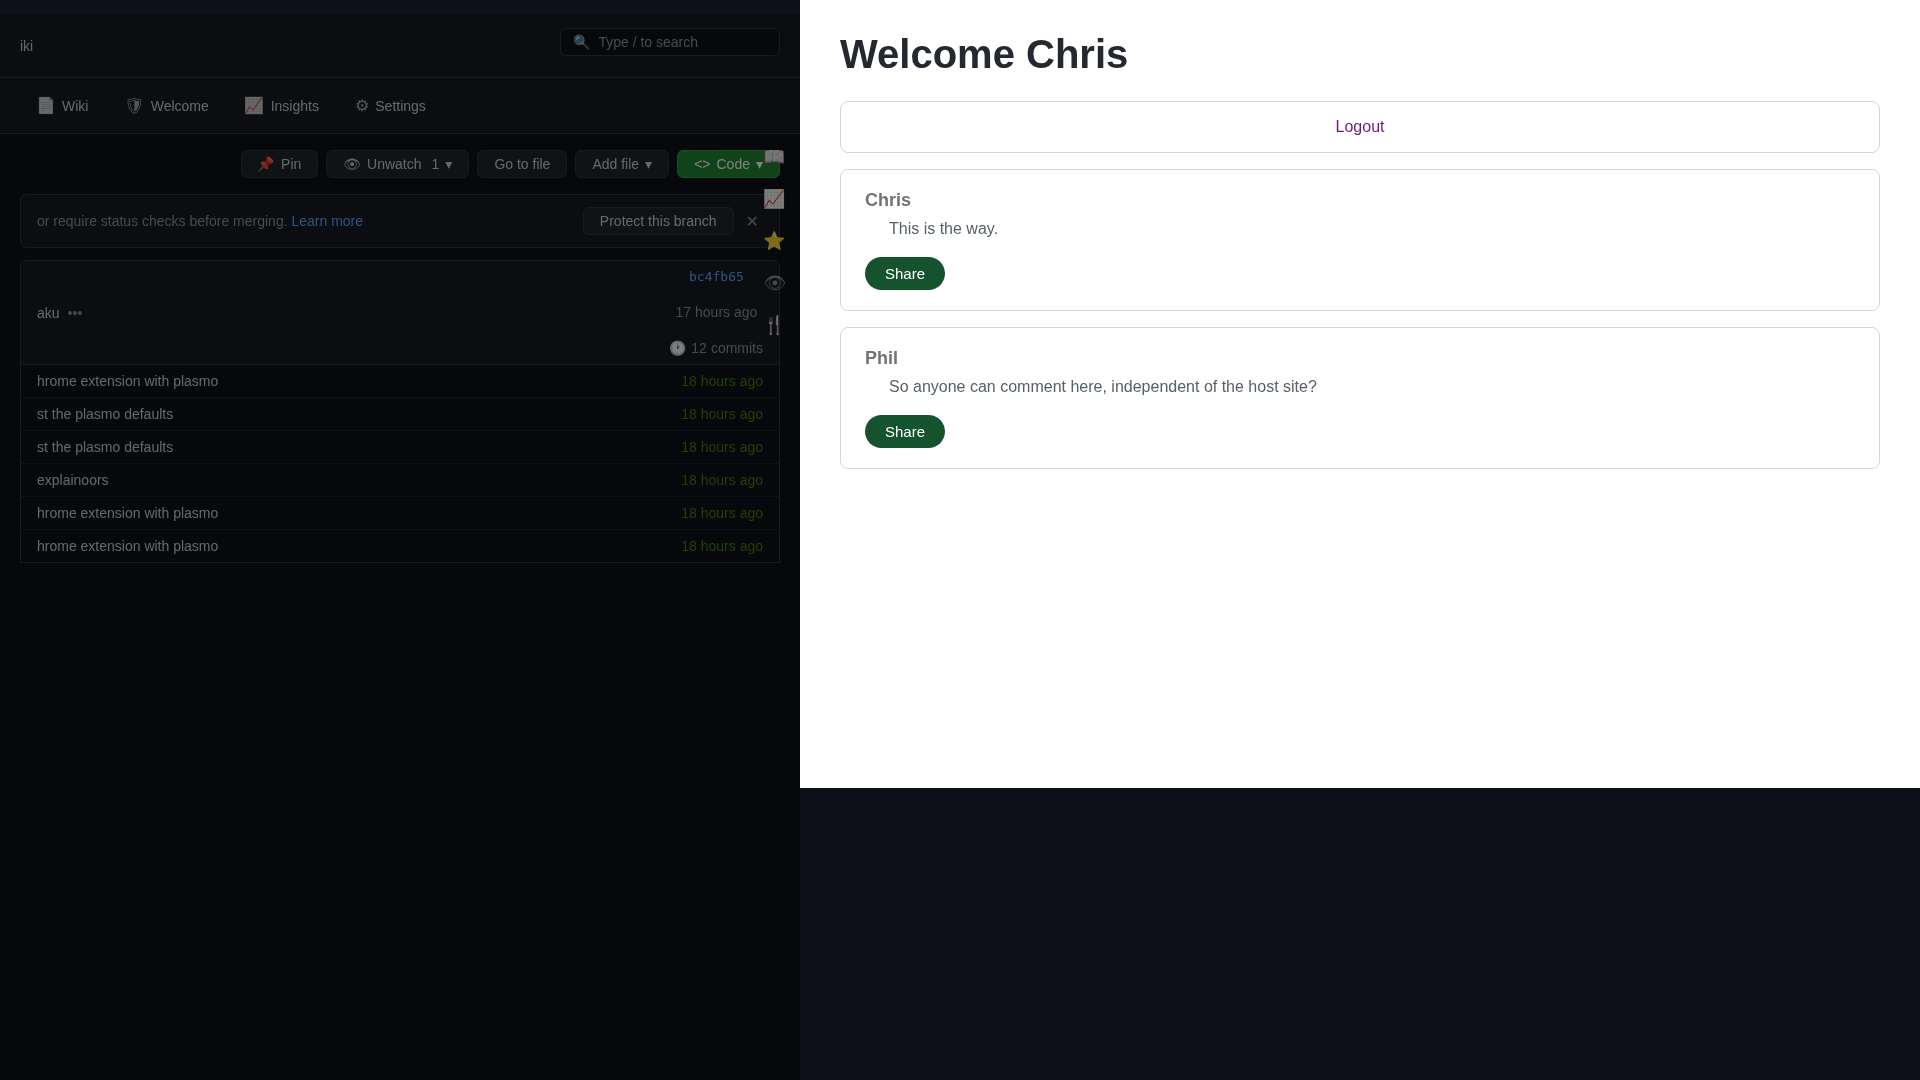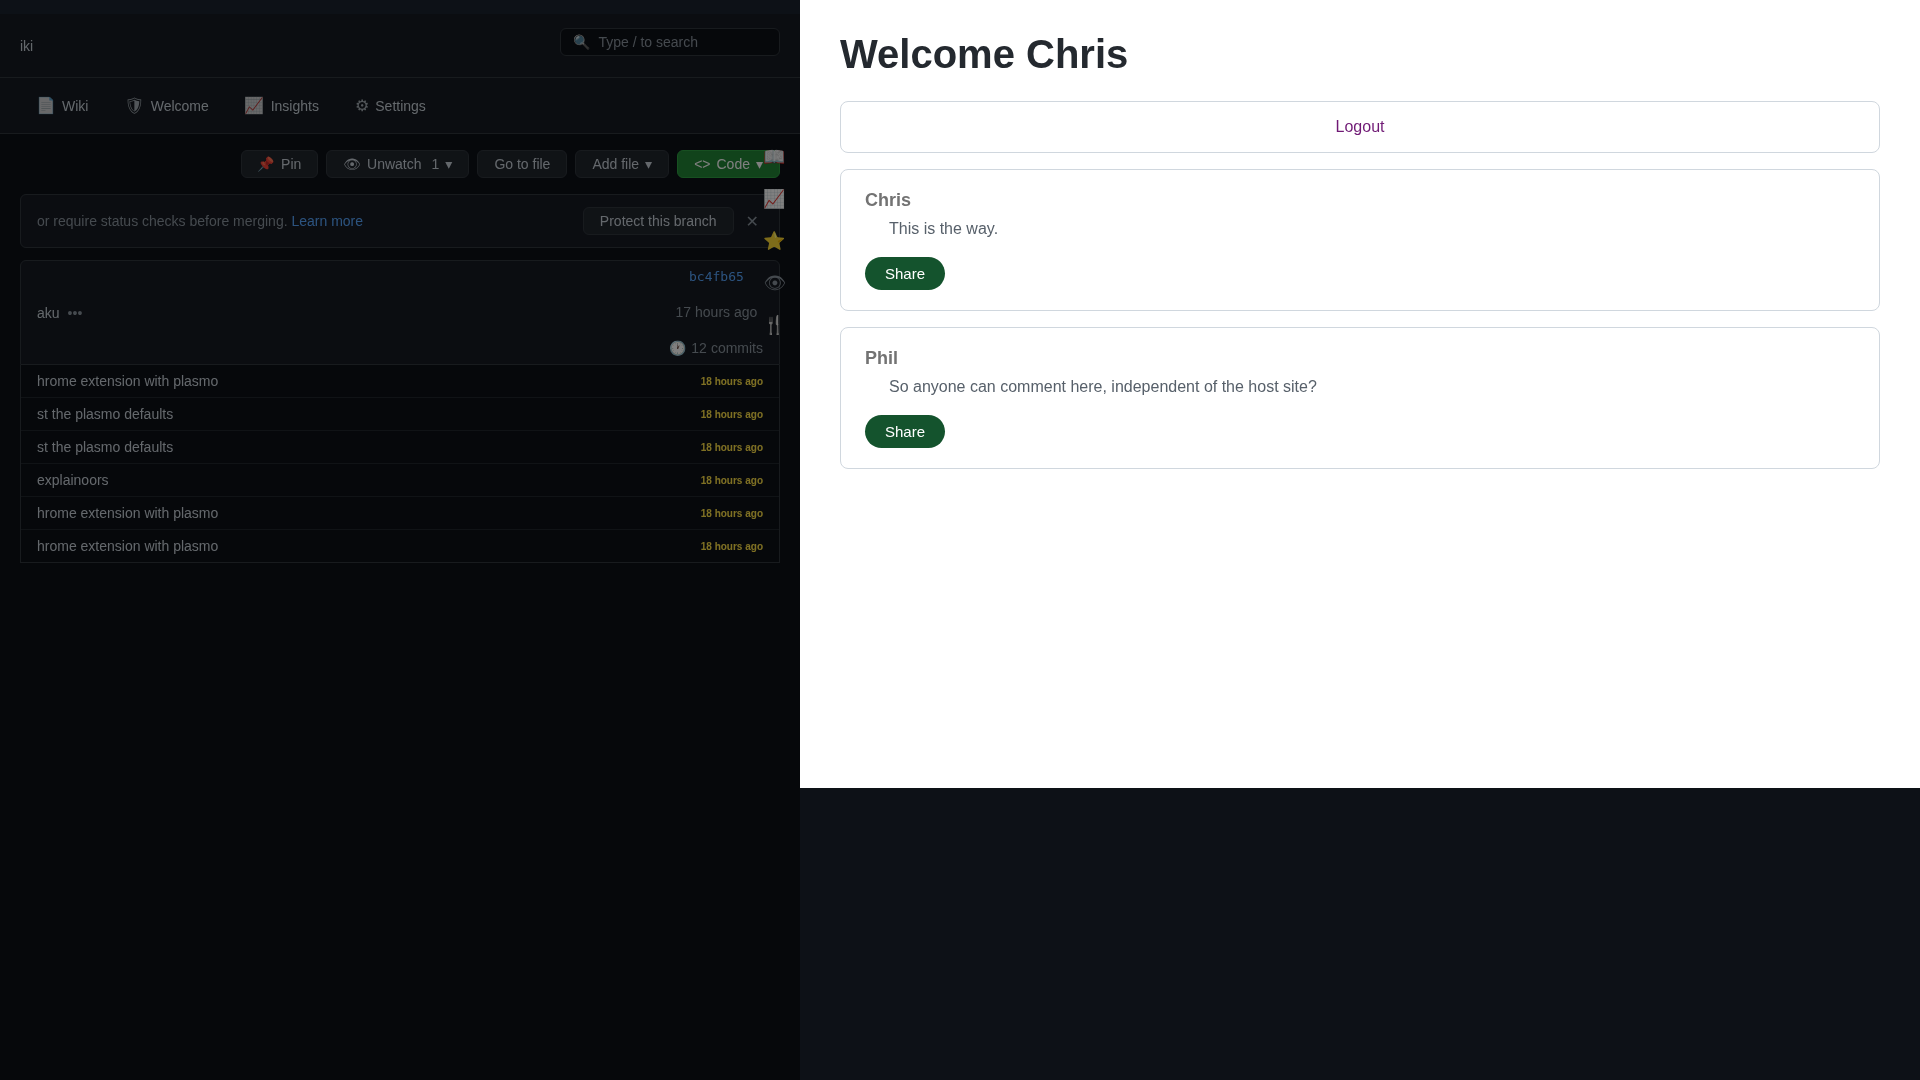--- a/index.html
+++ b/index.html
@@ -208,23 +208,22 @@
     }
 
     .file-row:last-child { border-bottom: none; }
 
     .file-name {
       color: #c9d1d9;
       font-size: 14px;
     }
 
     .file-time {
-      color: #fde047;
-      font-size: 10px;
-      font-weight: bold;
+      color: #4d7c0f;
+      font-size: 14px;
     }
 
     
     .sidebar-icons {
       position: absolute;
       right: 0;
       top: 120px;
       width: 50px;
       display: flex;
       flex-direction: column;

